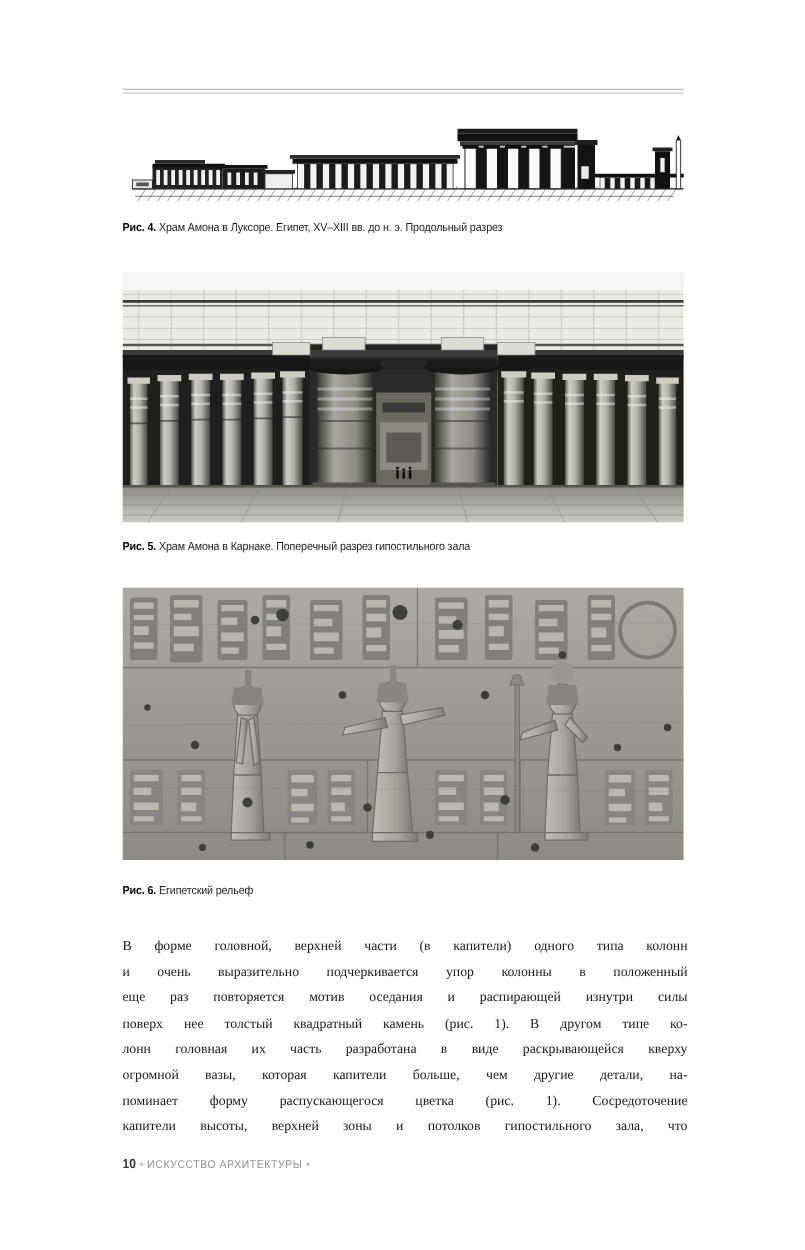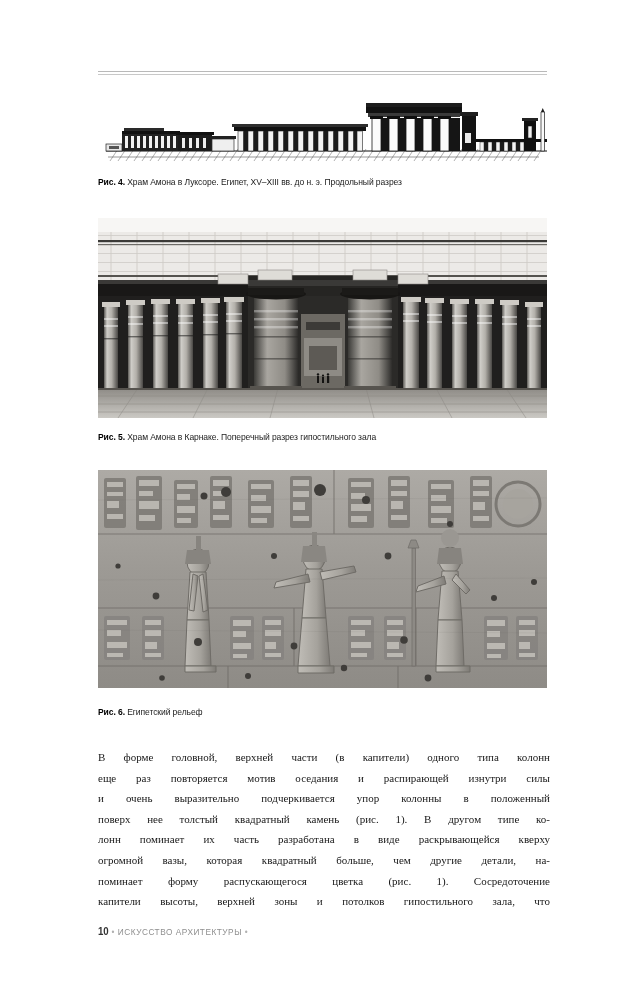--- a/index.html
+++ b/index.html
@@ -709,25 +709,25 @@
     </svg>
   </div>
 
   <div class="fig-caption" style="top:707px">
     <span class="lbl">Рис. 6.</span>
     <span>Египетский рельеф</span>
   </div>
 
   <div class="body-text">
     <span class="ln">В форме головной, верхней части (в капители) одного типа колонн</span>
+    <span class="ln">и очень выразительно подчеркивается упор колонны в положенный</span>
     <span class="ln">еще раз повторяется мотив оседания и распирающей изнутри силы</span>
-    <span class="ln">и очень выразительно подчеркивается упор колонны в положенный</span>
     <span class="ln">поверх нее толстый квадратный камень (рис. 1). В другом типе ко-</span>
-    <span class="ln">лонн поминает их часть разработана в виде раскрывающейся кверху</span>
-    <span class="ln">огромной вазы, которая квадратный больше, чем другие детали, на-</span>
+    <span class="ln">лонн головная их часть разработана в виде раскрывающейся кверху</span>
+    <span class="ln">огромной вазы, которая капители больше, чем другие детали, на-</span>
     <span class="ln">поминает форму распускающегося цветка (рис. 1). Сосредоточение</span>
     <span class="ln last">капители высоты, верхней зоны и потолков гипостильного зала, что</span>
   </div>
 
   <div class="footer">
     <span class="pgnum">10</span>
     <span class="dot">•</span>
     <span class="bookname">ИСКУССТВО АРХИТЕКТУРЫ</span>
     <span class="dot">•</span>
   </div>

